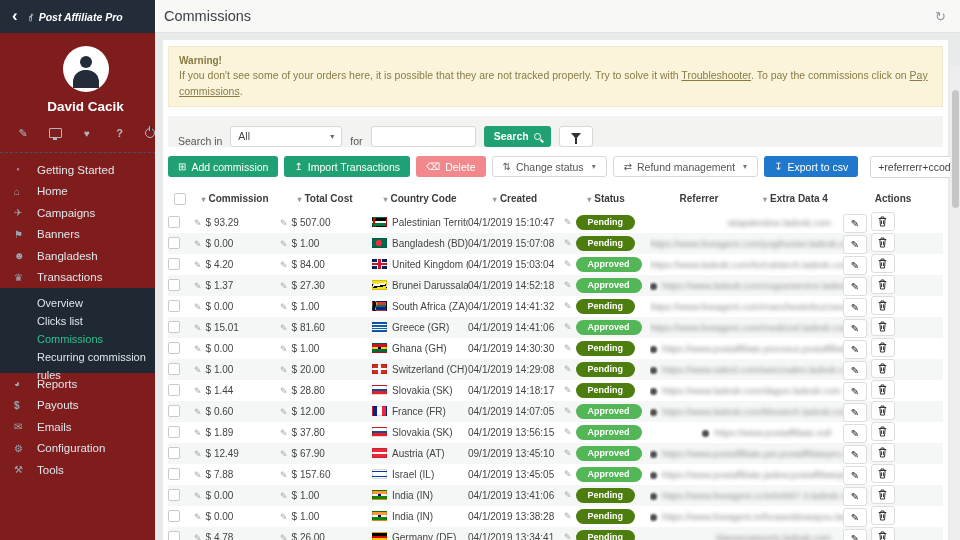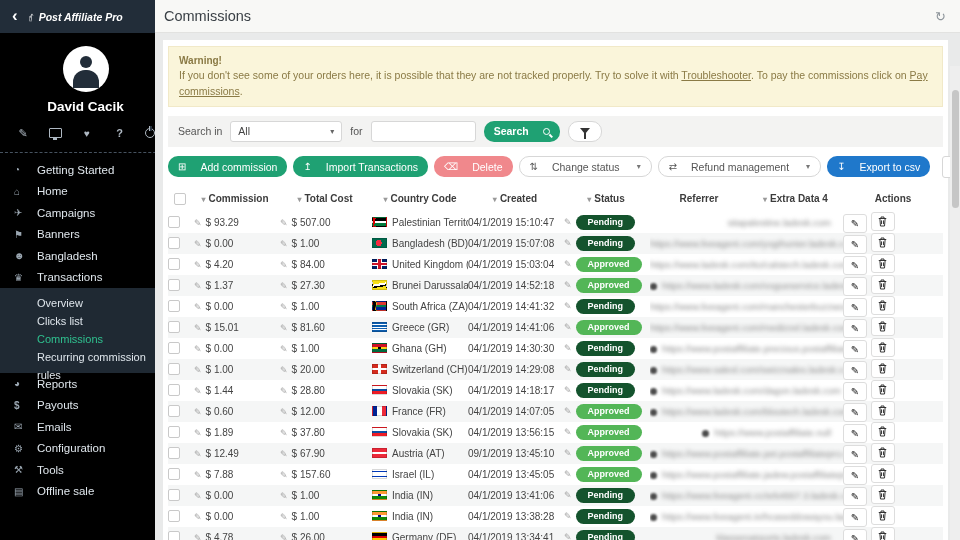--- a/index.html
+++ b/index.html
@@ -11,21 +11,21 @@
   .back { color:#fff; font-size:17px; font-weight:bold; padding:0 10px 2px 12px; cursor:pointer; }
   .logo { display:flex; align-items:center; gap:4px; color:#fff; }
   .logo-arrows { font-size:13px; font-weight:bold; letter-spacing:-4px; margin-right:4px; transform:skewX(-8deg); }
   .logo-arrows .a1 { font-size:9px; }
   .logo-text { font-size:10.5px; font-weight:bold; font-style:italic; white-space:nowrap;text-align:right; }
   .topbar-right { position:absolute; left:155px; top:0; width:805px; height:33px; background:#f8f8f6; border-bottom:1px solid #e2e2e0; display:flex; align-items:center; }
   .page-title { font-size:14.5px; color:#3a4046; margin-left:9px; }
   .refresh { margin-left:auto; margin-right:14px; color:#8f969c; font-size:13px; cursor:pointer; }
 
   
-  .sidebar { position:absolute; top:33px; left:0; width:171px; height:507px; background:#000000; color:#e9eef2; }
+  .sidebar { position:absolute; top:33px; left:0; width:171px; height:507px; background:#7f1d1d; color:#e9eef2; }
   .avatar-wrap { display:flex; justify-content:center; padding-top:13px; }
   .avatar { width:46px; height:46px; background:#fff; border-radius:50%; position:relative; overflow:hidden; }
   .avatar .head { position:absolute; left:17px; top:10px; width:12px; height:12px; background:#222d39; border-radius:50%; }
   .avatar .body { position:absolute; left:10px; top:24px; width:26px; height:18px; background:#222d39; border-radius:12px 12px 0 0; }
   .user-name { text-align:center; font-size:13.5px; font-weight:bold; color:#fff; margin-top:7px; }
   .quick-icons { display:flex; justify-content:space-between; padding:10px 16px 0 16px; align-items:center; height:28px; }
   .qi { color:#aeb8c2; cursor:pointer; display:inline-flex; align-items:center; justify-content:center; width:14px; height:14px; font-size:11px; }
   .qi.pencil::before { content:"\270E"; }
   .qi.heart::before { content:"\2665"; font-size:10px; }
   .qi.help::before { content:"?"; font-weight:bold; font-size:11px; }
@@ -49,27 +49,27 @@
   .submenu li { height:18px; line-height:18px; padding-left:37px; font-size:11px; color:#dfe6ec; cursor:pointer; }
   .submenu li.active { color:#2fc08f; }
 
   
   .content { position:absolute; top:33px; left:155px; width:805px; height:507px; background:#e9eaea; }
   .card { position:absolute; top:7px; left:8px; width:785px; height:500px; background:#fff; padding:6px 5px 0 5px; }
   .warning { background:#faf5da; border:1px solid #f1e9c8; padding:6px 10px; font-size:10.5px; color:#8a7a45; line-height:1.5; }
   .warning b { display:block; font-size:10px; }
   .warning a { color:#8a7a45; text-decoration:underline; cursor:pointer; }
 
-  .search-strip { background:#f3f3f2; margin-top:9px; height:31px; display:flex; align-items:center; padding:0 10px; gap:8px; }
+  .search-strip { background:#f3f3f2; margin-top:9px; height:31px; display:flex; align-items:flex-end; padding:0 10px; gap:8px; }
   .lab { font-size:10.5px; color:#555; }
   .sel { background:#fff; border:1px solid #d7d7d7; border-radius:3px; height:21px; display:flex; align-items:center; font-size:10.5px; color:#444; padding:0 7px; cursor:pointer; }
   .sel .caret { margin-left:auto; font-size:8px; color:#666; }
   .sel.searchin { width:112px; }
   .txt { background:#fff; border:1px solid #d7d7d7; border-radius:3px; height:21px; width:105px; font-size:10.5px; padding:0 6px; outline:none; }
-  .btn { border:none; border-radius:10px; height:21px; font-size:10.5px; display:inline-flex; align-items:center; gap:14px; padding:0 10px; cursor:pointer; white-space:nowrap; }
+  .btn { border:none; border-radius:3px; height:21px; font-size:10.5px; display:inline-flex; align-items:center; gap:5px; padding:0 10px; cursor:pointer; white-space:nowrap; }
   .btn.green { background:#1fa173; color:#fff; }
   .btn.search-btn { font-weight:bold; }
   .mag { width:7px; height:7px; border:1.5px solid #fff; border-radius:50%; position:relative; display:inline-block; }
   .mag::after { content:""; position:absolute; width:4px; height:1.5px; background:#fff; transform:rotate(45deg); left:5px; top:6px; }
   .btn.white { background:#fff; border:1px solid #d7d7d7; color:#555; }
   .funnel-btn { width:34px; justify-content:center; }
   .funnel { display:inline-block; width:0; height:0; border-left:5px solid transparent; border-right:5px solid transparent; border-top:6px solid #333; position:relative; }
   .funnel::after { content:""; position:absolute; left:-1px; top:-1px; width:2px; height:6px; background:#333; }
 
   .toolbar { display:flex; align-items:center; gap:6px; margin-top:9px; }
@@ -97,21 +97,21 @@
   .flag.gr { background:repeating-linear-gradient(180deg,#0d5eaf 0 1.2px,#fff 1.2px 2.4px); }
   .flag.gh { background:radial-gradient(circle at 50% 50%, #000 0 1.5px, transparent 1.5px),linear-gradient(180deg,#ce1126 33%,#fcd116 33% 66%,#006b3f 66%); }
   .flag.ch { background:linear-gradient(180deg,transparent 38%,#fff 38% 62%,transparent 62%),linear-gradient(90deg,transparent 42%,#fff 42% 58%,transparent 58%),#d52b1e; }
   .flag.sk { background:linear-gradient(180deg,#fff 33%,#0b4ea2 33% 66%,#ee1c25 66%); }
   .flag.fr { background:linear-gradient(90deg,#002395 33%,#fff 33% 66%,#ed2939 66%); }
   .flag.at { background:linear-gradient(180deg,#ed2939 33%,#fff 33% 66%,#ed2939 66%); }
   .flag.il { background:linear-gradient(180deg,#fff 15%,#0038b8 15% 30%,#fff 30% 70%,#0038b8 70% 85%,#fff 85%); }
   .flag.in { background:radial-gradient(circle at 50% 50%, #008 0 1.5px, transparent 1.5px),linear-gradient(180deg,#f93 33%,#fff 33% 66%,#128807 66%); }
   .flag.de { background:linear-gradient(180deg,#000 33%,#dd0000 33% 66%,#ffce00 66%); }
   .badge { display:inline-block; color:#fff; font-size:9px; font-weight:bold; border-radius:9px; padding:2.5px 12px; }
-  .badge.pending { background:#14532d; }
+  .badge.pending { background:#4d7c0f; }
   .badge.approved { background:#53b657; }
   .c-ref { text-align:right; padding-right:12px; }
   .blurtxt { filter:blur(2px); color:#8b8b8b; font-size:9.5px; }
   .globe { display:inline-block; width:7px; height:7px; border-radius:50%; background:#4a4a4a; margin-right:5px; filter:blur(1px); vertical-align:-1px; }
   .abtn { display:inline-flex; align-items:center; justify-content:center; width:24px; height:19px; background:#fff; border:1px solid #ddd; border-radius:3px; cursor:pointer; margin-right:1px; }
   .abtn .pic { color:#222; font-size:10px; }
 
   
   .scrollbar { position:absolute; right:0; top:33px; width:10px; height:507px; background:#eeeeee; }
   .thumb { position:absolute; left:1.5px; top:24px; width:7px; height:118px; background:#c6c6c6; border-radius:4px; }
@@ -200,24 +200,20 @@
         <span class="chev collapsed">‹</span>
       </li>
       <li class="nav-item">
     <span class="nico configuration"></span>
     <span>Configuration</span>
       </li>
       <li class="nav-item">
     <span class="nico tools"></span>
     <span>Tools</span>
         <span class="chev collapsed">‹</span>
-      </li>
-      <li class="nav-item">
-    <span class="nico offline-sale"></span>
-    <span>Offline sale</span>
       </li>
     </ul>
 </div>
 
 <div class="content">
   <div class="card">
 
     <div class="warning">
       <b>Warning!</b>
       <span><span>If you don't see some of your orders here, it is possible that they are not tracked properly. Try to solve it with </span><a>Troubleshooter</a><span>. To pay the commissions click on </span><a>Pay commissions</a><span>.</span></span>

